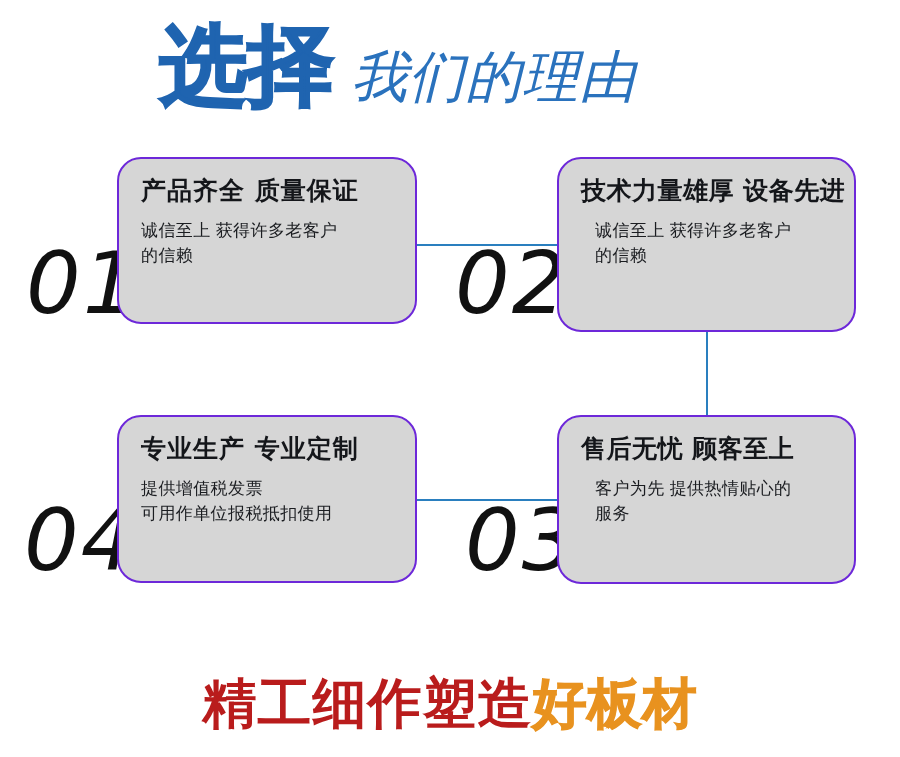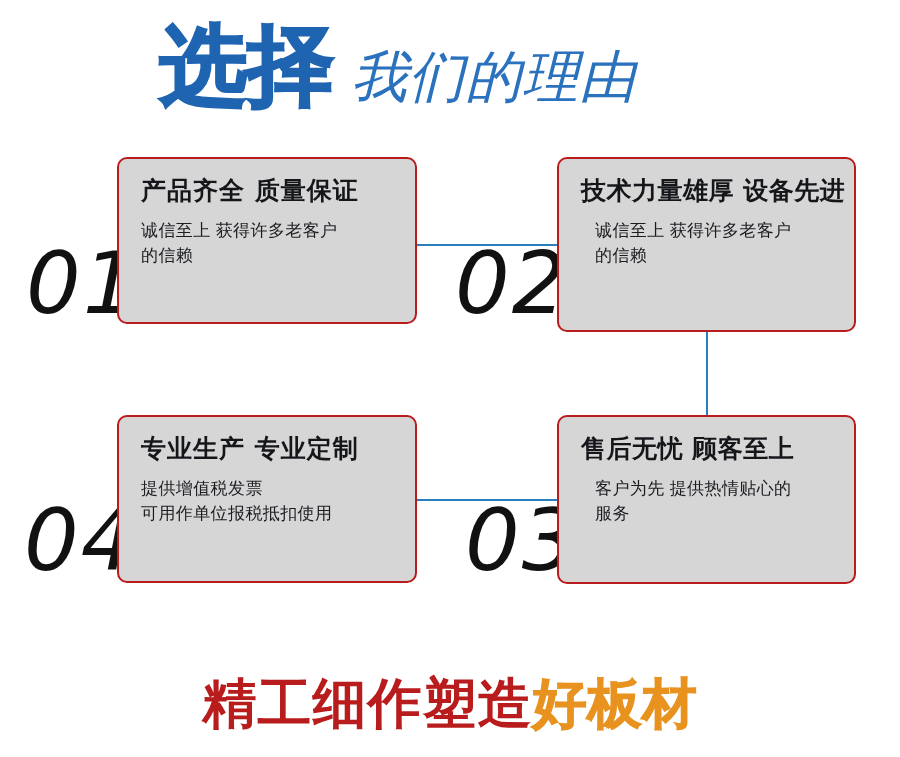--- a/index.html
+++ b/index.html
@@ -54,22 +54,22 @@
   }
   .conn-h1 { left: 416px; top: 244px; width: 142px; height: 2px; }
   .conn-v1 { left: 706px; top: 330px; width: 2px; height: 86px; }
   .conn-h2 { left: 416px; top: 499px; width: 142px; height: 2px; }
 
   
   .box {
     position: absolute;
     box-sizing: border-box;
     background: #d6d6d6;
-    border: 2px solid #b91c1c;
-    border-radius: 10px;
+    border: 2px solid #6d28d9;
+    border-radius: 24px;
     padding: 18px 16px 14px 22px;
   }
   .box-01 { left: 117px; top: 157px; width: 300px; height: 167px; }
   .box-02 { left: 557px; top: 157px; width: 299px; height: 175px; }
   .box-04 { left: 117px; top: 415px; width: 300px; height: 168px; }
   .box-03 { left: 557px; top: 415px; width: 299px; height: 169px; }
 
   .box-title {
     font-size: 25px;
     line-height: 1.15;

